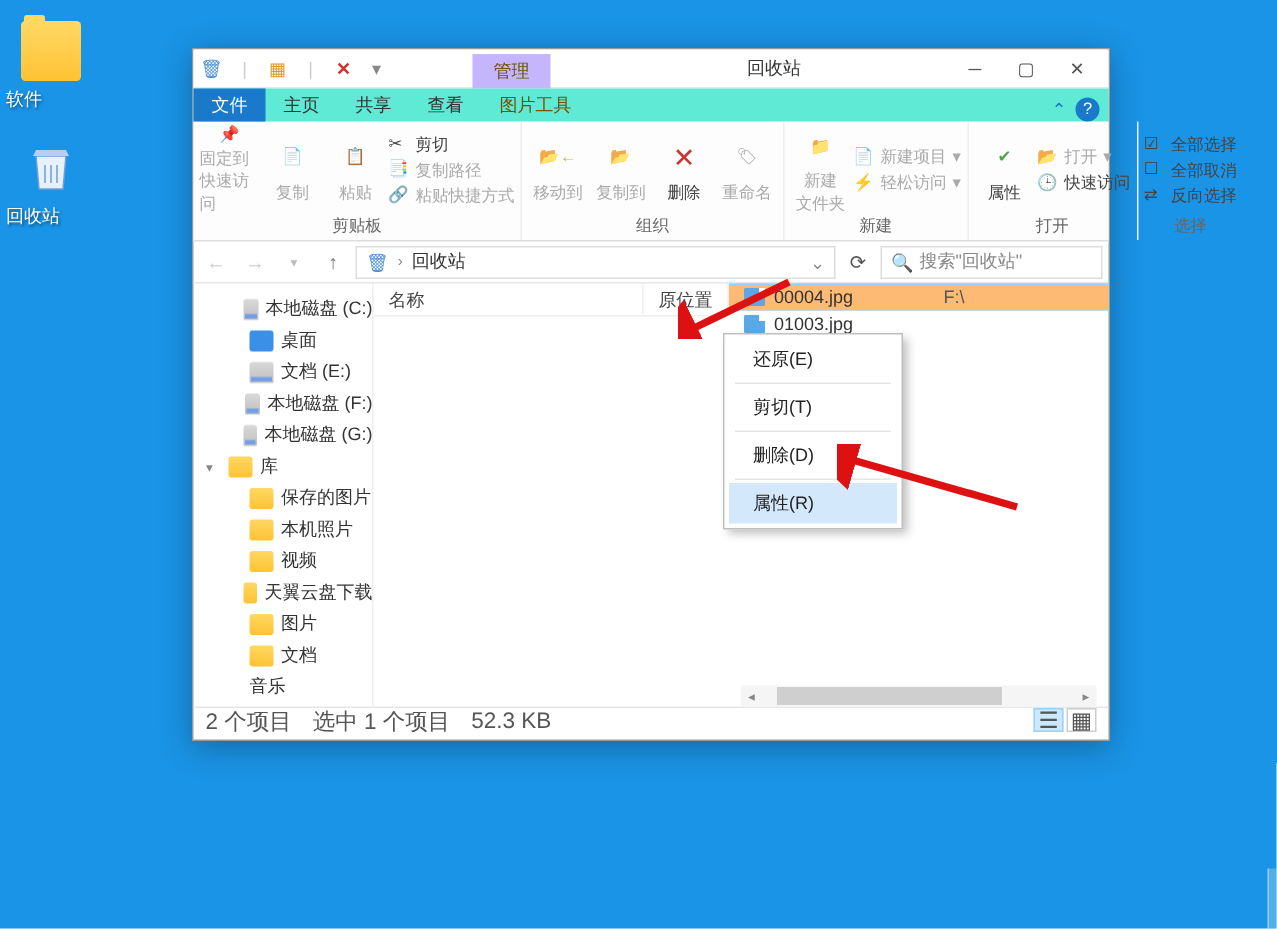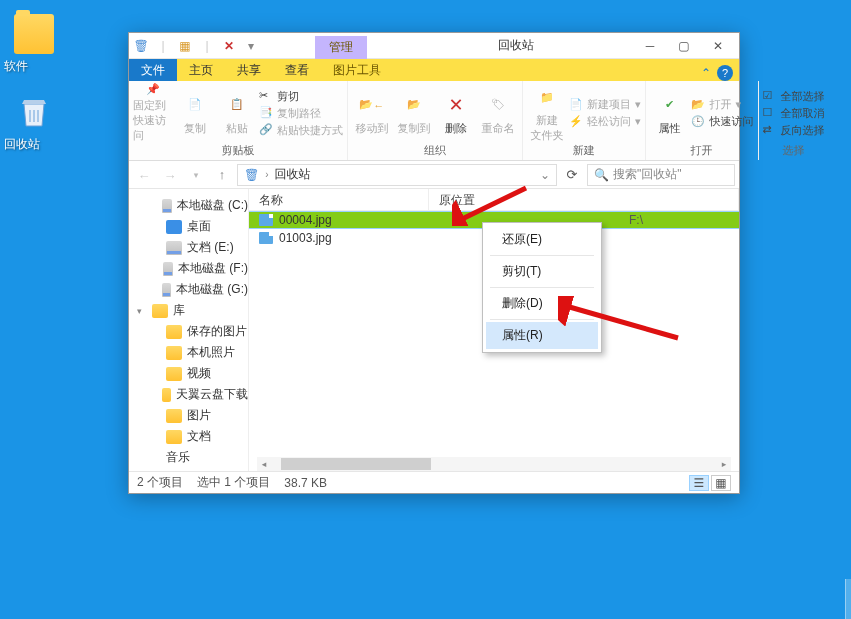--- a/index.html
+++ b/index.html
@@ -15,21 +15,21 @@
   
   .window { position: absolute; left: 128px; top: 32px; width: 612px; height: 462px; background: #fff; box-shadow: 0 4px 20px rgba(0,0,0,0.3); border: 1px solid #999; }
   
   .titlebar { height: 26px; display: flex; align-items: center; padding: 0 4px; background: #fff; border-bottom: 1px solid #e6e6e6; }
   .titlebar .qat { display:flex; align-items:center; gap:6px; }
   .titlebar .qat-ico { width:16px; height:16px; border-radius:2px; display:inline-flex; align-items:center; justify-content:center; font-size:12px; }
   .titlebar .title { flex:1; text-align:center; font-size:12px; color:#333; }
   .titlebar .win-controls { display:flex; gap:0; }
   .win-btn { width:34px; height:26px; display:flex; align-items:center; justify-content:center; font-size:12px; color:#555; }
   
-  .tab-strip { height:22px; display:flex; align-items:flex-end; background:#fde047; position:relative; }
+  .tab-strip { height:22px; display:flex; align-items:flex-end; background:#5eead4; position:relative; }
   .ribbon-tab { height:22px; padding:0 12px; font-size:12px; color:#333; display:flex; align-items:center; }
   .ribbon-tab.active { background:#1979ca; color:#fff; }
   .ribbon-tab.context { color:#6b5600; }
   .ribbon-collapse { margin-left:auto; display:flex; gap:6px; padding-right:6px; align-items:center; }
   .ribbon-collapse .chev { font-size:12px; color:#1979ca; }
   .ribbon-collapse .help { width:16px; height:16px; border-radius:50%; background:#1979ca; color:#fff; font-size:11px; display:flex; align-items:center; justify-content:center; }
   
   .ribbon { height:80px; border-bottom:1px solid #ddd; display:flex; background:#fdfdfd; }
   .ribbon-group { border-right:1px solid #eee; display:flex; flex-direction:column; padding:2px 4px; }
   .ribbon-group .group-content { flex:1; display:flex; align-items:flex-start; gap:2px; }
@@ -54,36 +54,36 @@
   .sidebar { width:120px; border-right:1px solid #eee; overflow:auto; padding:6px 0; }
   .tree-item { display:flex; align-items:center; gap:5px; padding:2px 0 2px 8px; font-size:12px; color:#333; white-space:nowrap; }
   .tree-item .caret { width:10px; color:#888; font-size:9px; }
   .tree-item.lvl2 { padding-left:22px; }
   .tree-item .ti-ico { width:16px; height:14px; }
   .drive-ico { background:linear-gradient(180deg,#d9d9d9,#bfbfbf); border-radius:2px 2px 1px 1px; position:relative; }
   .drive-ico::after { content:""; position:absolute; bottom:1px; left:1px; width:calc(100% - 2px); height:3px; background:#739fe6; }
   .folder-mini { background:linear-gradient(180deg,#ffd863 0%,#ffc233 100%); border-radius:2px; }
   .monitor-mini { background:#3a8fe6; border-radius:2px; position:relative; }
   
-  .content { flex:1; display:flex; flex-direction:column; }
+  .content { flex:1; display:flex; flex-direction:row; }
   .columns { height:22px; border-bottom:1px solid #eee; display:flex; font-size:12px; color:#444; }
   .col-h { padding:3px 10px; border-right:1px solid #eee; }
   .file-list { flex:1; position:relative; }
   .file-row { display:flex; align-items:center; height:18px; font-size:12px; color:#333; padding-left:10px; gap:6px; }
-  .file-row.selected { background:#84cc16; border:1px solid #99d1ff; border-left:none; border-right:none; }
+  .file-row.selected { background:#fdba74; border:1px solid #99d1ff; border-left:none; border-right:none; }
   .file-ico { width:14px; height:12px; background:#5aa9e6; border-radius:1px; position:relative; }
   .file-ico::after { content:""; position:absolute; right:0; top:0; width:4px; height:4px; background:#fff; }
   .file-row .loc { margin-left:auto; width:110px; color:#555; }
   
   .context-menu { position:absolute; left:482px; top:222px; width:120px; background:#fff; border:1px solid #bfbfbf; box-shadow:3px 3px 6px rgba(0,0,0,0.25); padding:3px; font-size:12px; z-index:50; }
   .ctx-item { padding:5px 16px; color:#222; }
   .ctx-item.hover { background:#d4e8fc; }
   .ctx-sep { height:1px; background:#e6e6e6; margin:2px 4px; }
   
-  .status-bar { height:22px; border-top:1px solid #e6e6e6; display:flex; align-items:center; font-size:12px; color:#555; padding:0 8px; gap:14px; }
+  .status-bar { height:22px; border-top:1px solid #e6e6e6; display:flex; align-items:flex-start; font-size:15px; color:#555; padding:0 8px; gap:14px; }
   .status-bar .views { margin-left:auto; display:flex; gap:2px; }
   .view-btn { width:20px; height:16px; border:1px solid #ccc; display:flex; align-items:center; justify-content:center; }
   .view-btn.active { background:#cce8ff; border-color:#99d1ff; }
   
   .scroll-h { position:absolute; bottom:0; left:8px; right:8px; height:14px; }
   .scroll-track { height:14px; background:#f5f5f5; display:flex; align-items:center; }
   .scroll-thumb { height:12px; background:#cfcfcf; }
   .scroll-arrow { width:14px; height:14px; display:flex; align-items:center; justify-content:center; color:#888; font-size:9px; }
   
   
@@ -360,21 +360,21 @@
             <div class="scroll-arrow">▸</div>
           </div>
         </div>
       </div>
     </div>
   </div>
 
   <div class="status-bar">
     <span>2 个项目</span>
     <span>选中 1 个项目</span>
-    <span>38.7 KB</span>
+    <span>52.3 KB</span>
     <div class="views">
       <div class="view-btn active">☰</div>
       <div class="view-btn">▦</div>
     </div>
   </div>
 </div>
 
 <div class="context-menu">
   <div class="ctx-item">还原(E)</div>
   <div class="ctx-sep"></div>

